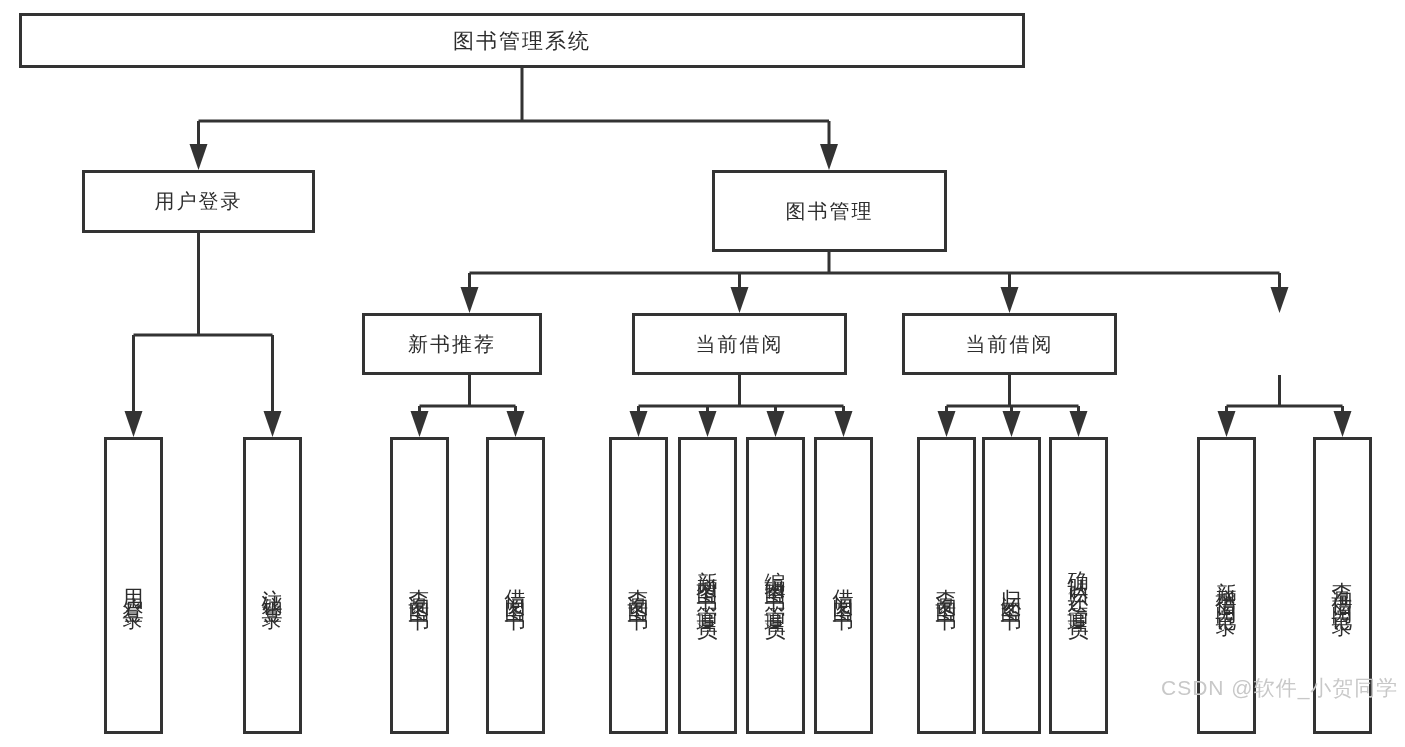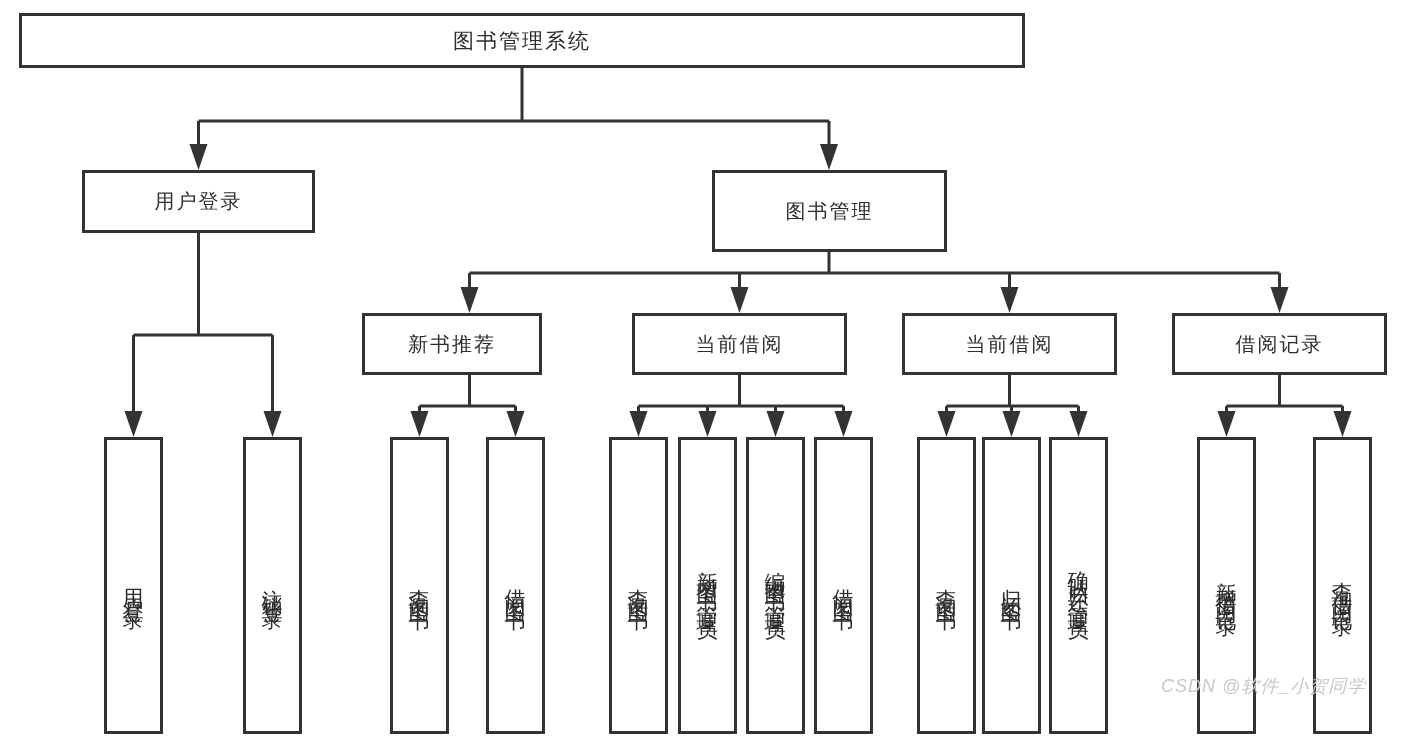--- a/index.html
+++ b/index.html
@@ -51,25 +51,24 @@
     letter-spacing: 7px;
     color: var(--text);
     line-height: 1;
     white-space: nowrap;
   }
   .watermark {
     position: absolute;
     left: 1161px;
     top: 674px;
     z-index: 2;
-    font-size: 18px;
+    font-size: 21px;
     letter-spacing: 1px;
     color: var(--watermark-color);
     white-space: nowrap;
-    font-style: italic;
   }
 </style>
 </head>
 <body>
 
 <div class="stage">
 
   <svg class="connectors" width="1405" height="747" viewBox="0 0 1405 747">
 
     <g>
@@ -133,23 +132,20 @@
 
   <div class="node" style="left:362px;top:313px;width:180px;height:62px">
     <span class="label">新书推荐</span>
   </div>
   <div class="node" style="left:632px;top:313px;width:215px;height:62px">
     <span class="label">当前借阅</span>
   </div>
   <div class="node" style="left:902px;top:313px;width:215px;height:62px">
     <span class="label">当前借阅</span>
   </div>
-  <div class="node" style="left:1172px;top:313px;width:215px;height:62px">
-    <span class="label">借阅记录</span>
-  </div>
 
   <div class="node leaf" style="left:104px">
     <span class="vtext">用户登录</span>
   </div>
   <div class="node leaf" style="left:243px">
     <span class="vtext">注销登录</span>
   </div>
 
   <div class="node leaf" style="left:390px">
     <span class="vtext">查询图书</span>

